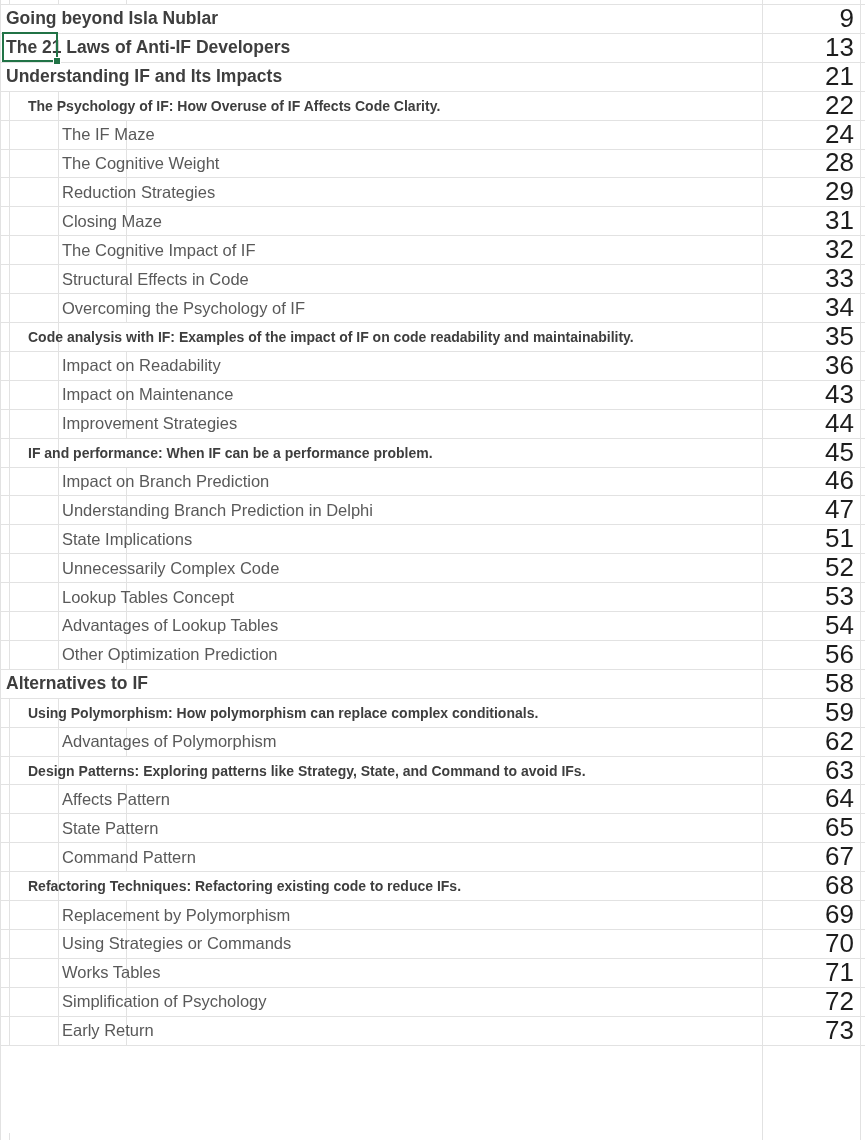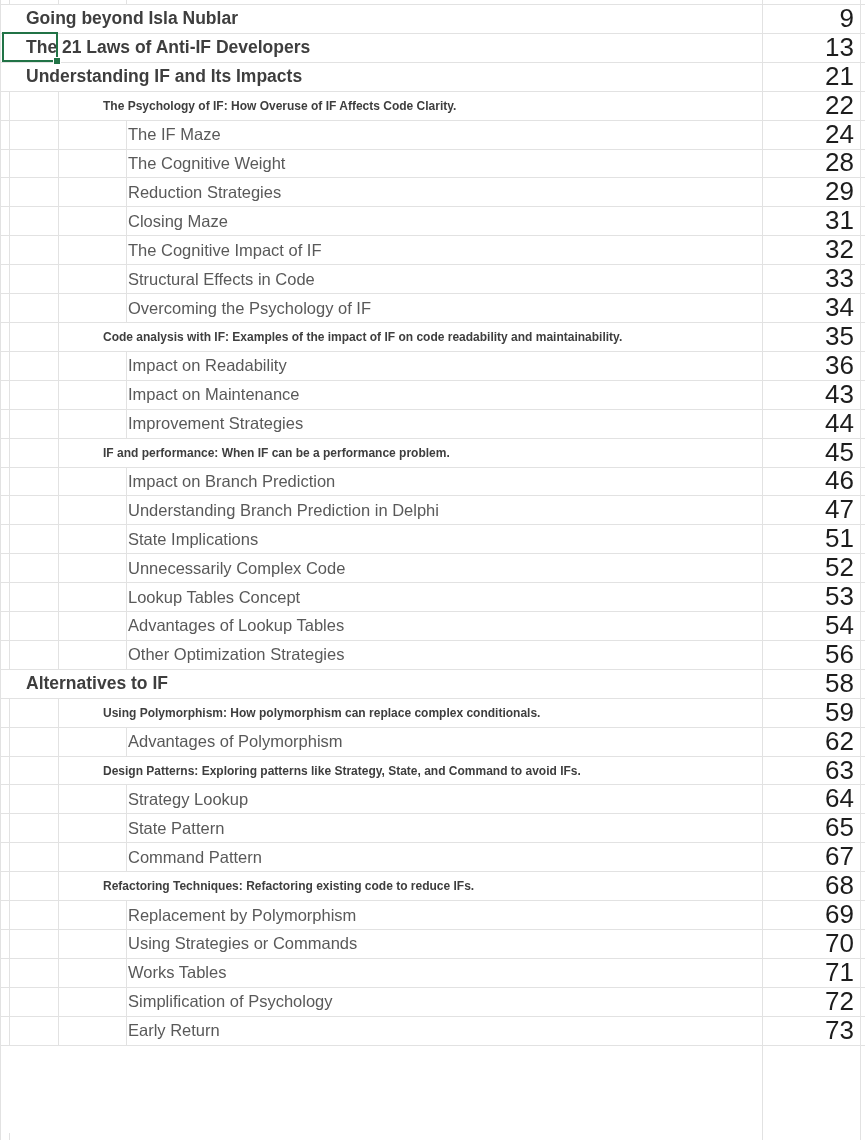--- a/index.html
+++ b/index.html
@@ -30,34 +30,33 @@
   .st-a{left:9px;} .st-b{left:58px;} .st-c{left:126px;}
 
   #rows{position:absolute;top:5px;left:0;right:0;}
   .row{
     position:relative;
     height:28.91px;
     box-sizing:border-box;
     border-bottom:1px solid #e2e2e2;
     display:flex;align-items:center;
     background:transparent;
-    padding-left:20px;
   }
   
   .row .st-a,.row .st-b,.row .st-c{display:none;}
   .row.level-1 .st-a,.row.level-1 .st-b{display:block;}
   .row.level-2 .st-a,.row.level-2 .st-b,.row.level-2 .st-c{display:block;}
 
   .title{
     white-space:nowrap;
     position:relative;z-index:2;
   }
   .level-0 .title{margin-left:6px;font-weight:bold;font-size:17.5px;color:#3e3e3e;}
-  .level-1 .title{margin-left:83px;font-weight:bold;font-size:12px;color:#3e3e3e;}
-  .level-2 .title{margin-left:108px;font-weight:normal;font-size:16.5px;color:#595959;}
+  .level-1 .title{margin-left:28px;font-weight:bold;font-size:14px;color:#3e3e3e;}
+  .level-2 .title{margin-left:62px;font-weight:normal;font-size:16.5px;color:#595959;}
 
   .page{
     position:absolute;right:11px;top:50%;
     transform:translateY(-51%);
     font-size:26px;font-weight:normal;color:#1d1d1d;
     z-index:2;
   }
 
   
   .bottom-stub{position:absolute;left:9px;width:1px;top:1133px;bottom:0;background:#e2e2e2;}
@@ -238,21 +237,21 @@
     <span class="stub st-a"></span>
     <span class="stub st-b"></span>
     <span class="stub st-c"></span>
     <span class="title">Advantages of Lookup Tables</span>
     <span class="page">54</span>
   </div>
       <div class="row level-2">
     <span class="stub st-a"></span>
     <span class="stub st-b"></span>
     <span class="stub st-c"></span>
-    <span class="title">Other Optimization Strategies</span>
+    <span class="title">Other Optimization Prediction</span>
     <span class="page">56</span>
   </div>
       <div class="row level-0">
 
     <span class="title">Alternatives to IF</span>
     <span class="page">58</span>
   </div>
       <div class="row level-1">
     <span class="stub st-a"></span>
     <span class="stub st-b"></span>
@@ -271,21 +270,21 @@
     <span class="stub st-a"></span>
     <span class="stub st-b"></span>
 
     <span class="title">Design Patterns: Exploring patterns like Strategy, State, and Command to avoid IFs.</span>
     <span class="page">63</span>
   </div>
       <div class="row level-2">
     <span class="stub st-a"></span>
     <span class="stub st-b"></span>
     <span class="stub st-c"></span>
-    <span class="title">Strategy Lookup</span>
+    <span class="title">Affects Pattern</span>
     <span class="page">64</span>
   </div>
       <div class="row level-2">
     <span class="stub st-a"></span>
     <span class="stub st-b"></span>
     <span class="stub st-c"></span>
     <span class="title">State Pattern</span>
     <span class="page">65</span>
   </div>
       <div class="row level-2">

